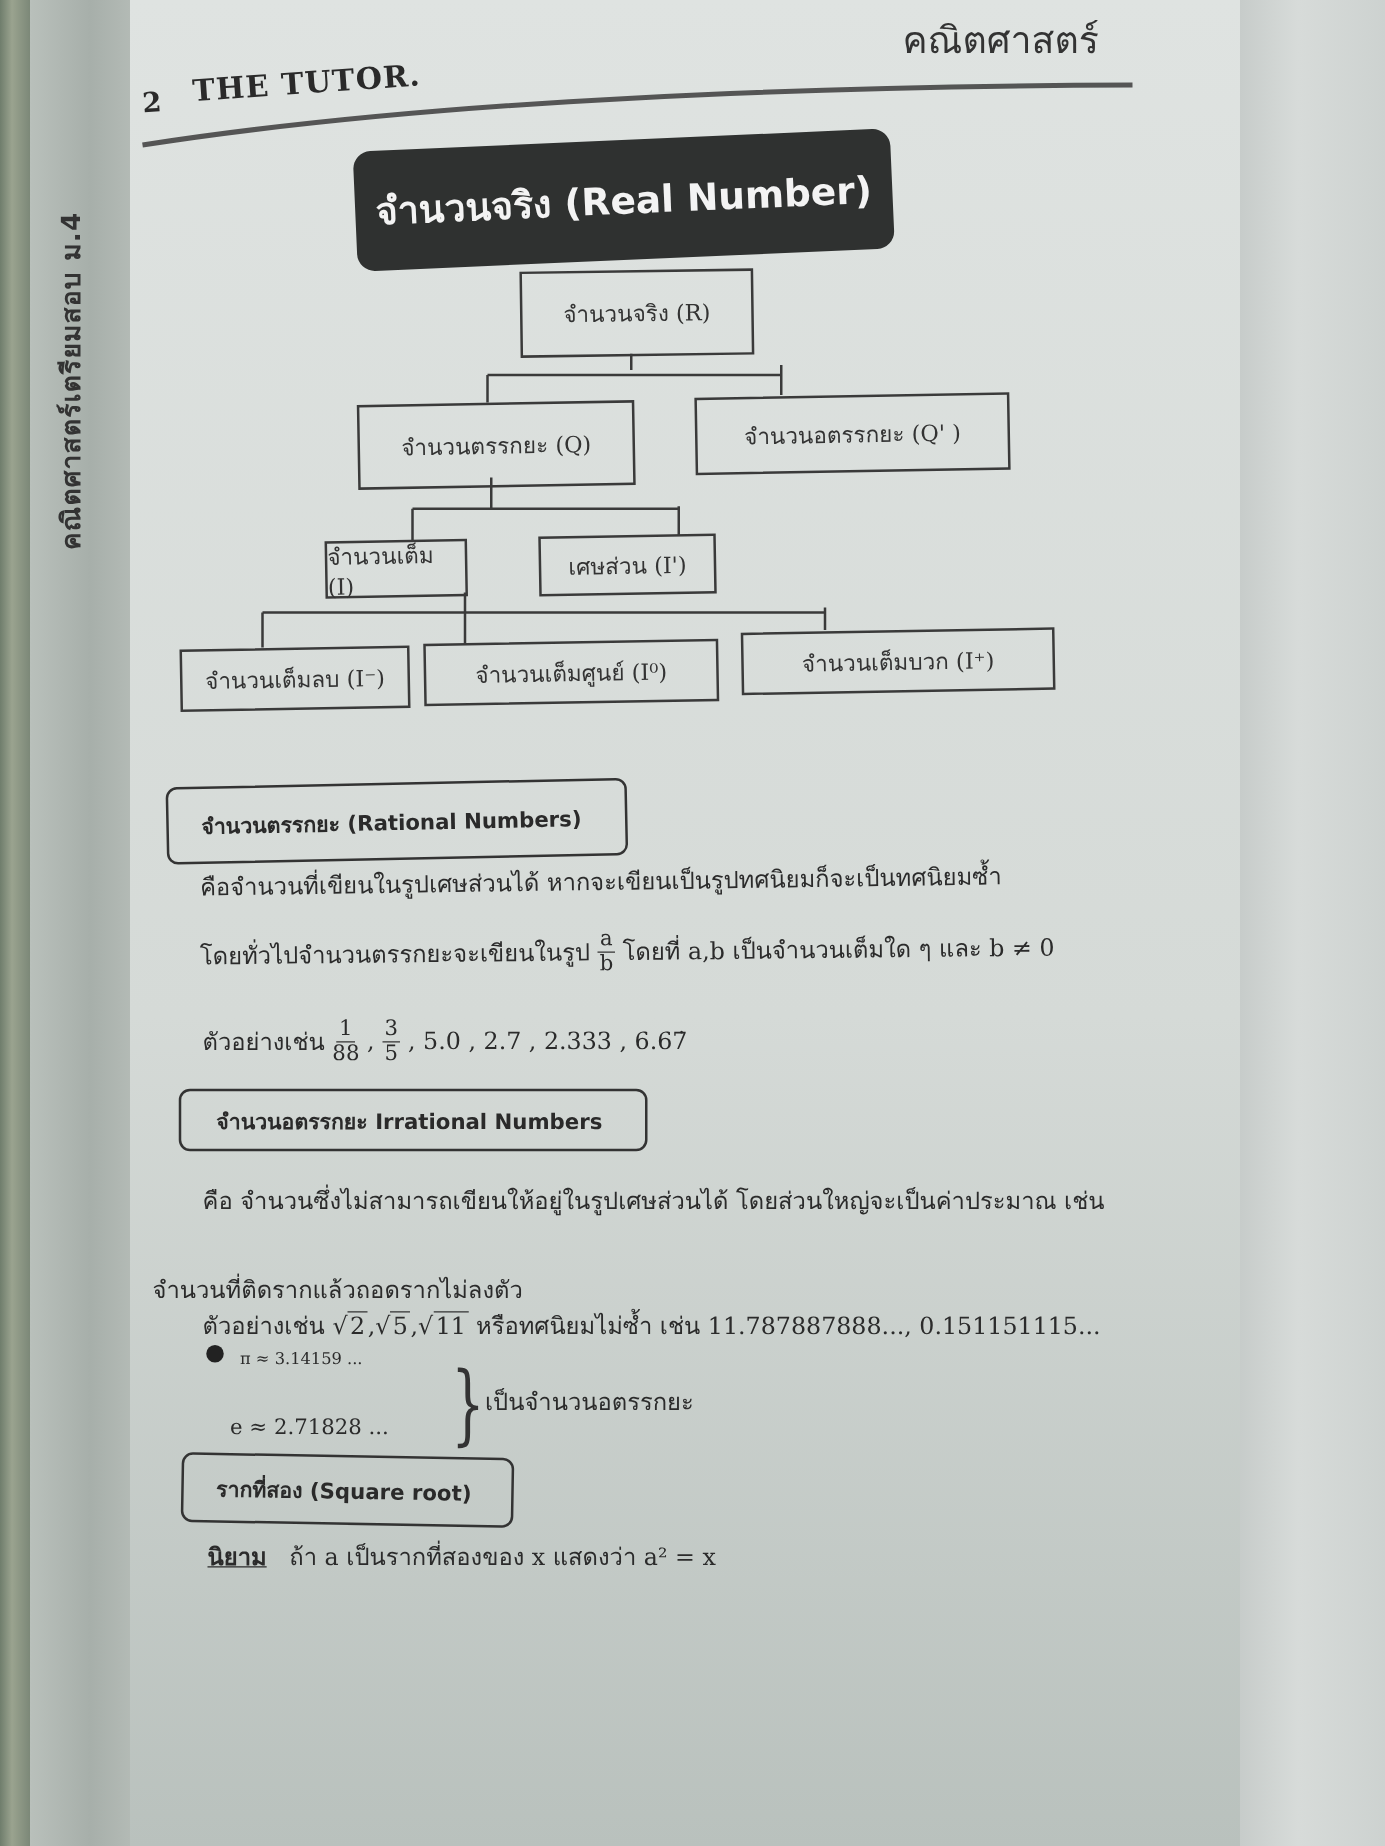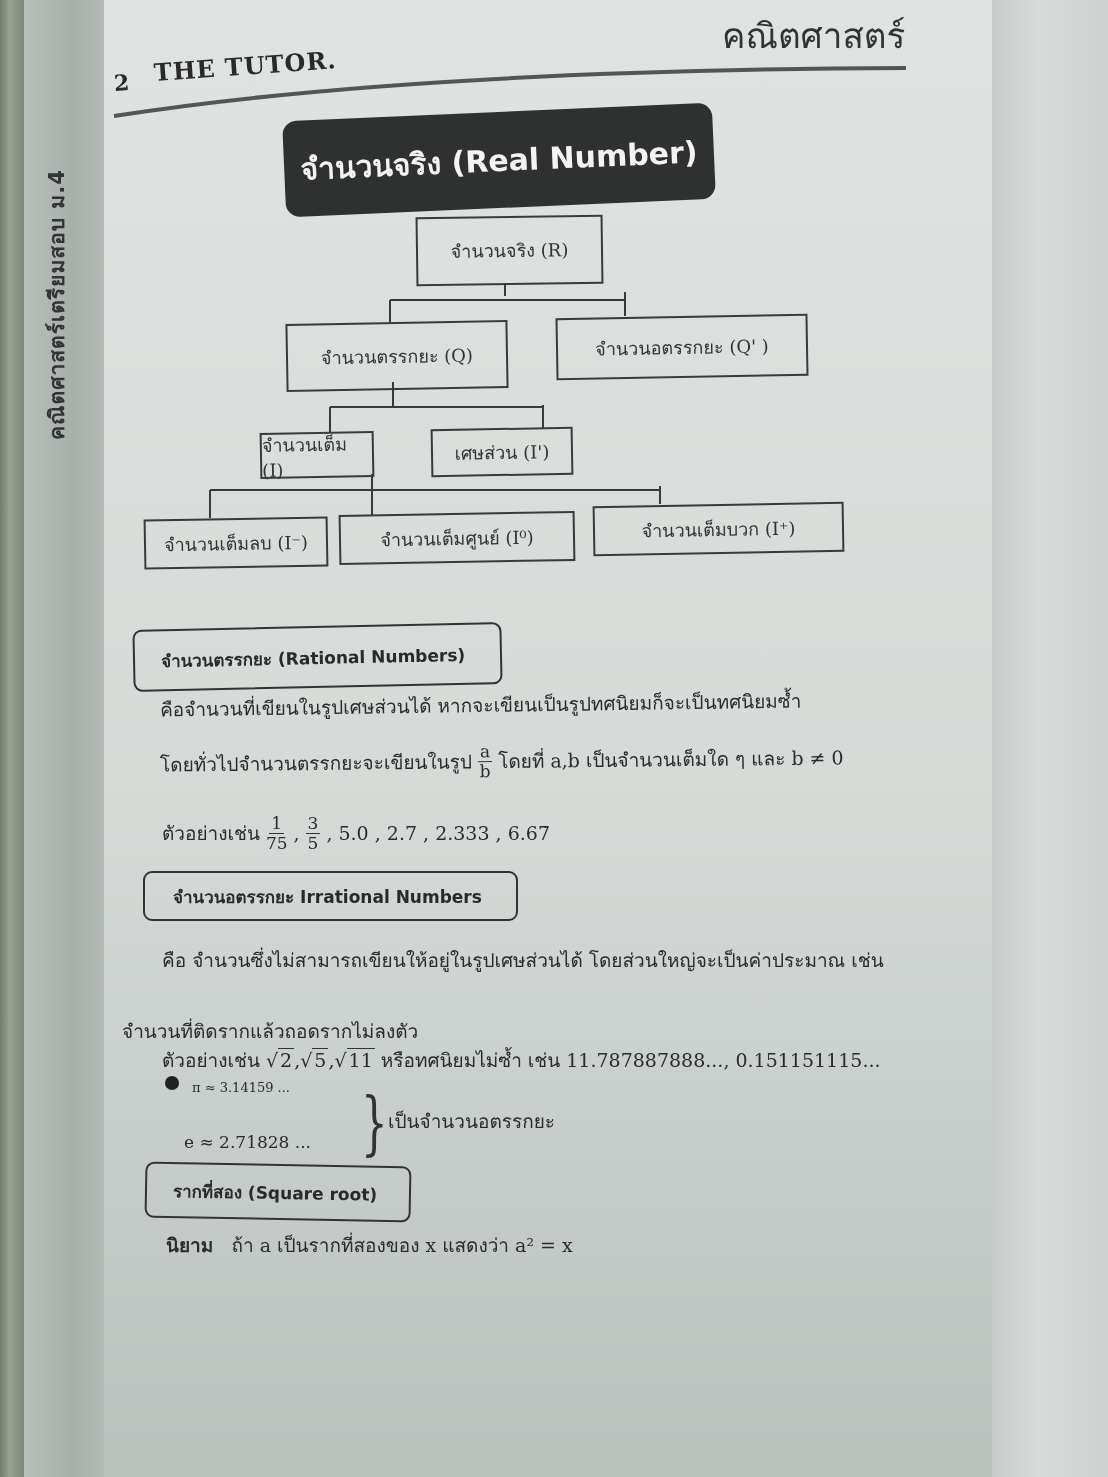--- a/index.html
+++ b/index.html
@@ -2,37 +2,37 @@
 <html><head>
 <meta charset="utf-8">
 <style>
   html,body{margin:0;padding:0;}
   body{width:1108px;height:1477px;overflow:hidden;position:relative;background:#8d9a94;font-family:"DejaVu Serif",serif;color:#2a2a2a;}
   .edge-left{position:absolute;left:0;top:0;width:24px;height:1477px;background:linear-gradient(90deg,#6f7d6c,#9aa38f 40%,#7c8878);}
   .spine{position:absolute;left:24px;top:0;width:80px;height:1477px;background:linear-gradient(90deg,#b9c0bb,#a7afaa 60%,#b3bab5);}
   .page{position:absolute;left:104px;top:0;width:888px;height:1477px;background:linear-gradient(180deg,#dfe3e1 0%,#d5dad7 55%,#b9c1bd 100%);}
   .edge-right{position:absolute;left:992px;top:0;width:116px;height:1477px;background:linear-gradient(90deg,#c7ccca,#d7dbd9 40%,#cdd2d0);}
   .spine-text{position:absolute;left:40px;top:150px;width:40px;height:310px;writing-mode:vertical-rl;transform:rotate(180deg);font-family:"DejaVu Sans",sans-serif;font-weight:bold;font-size:21px;color:#333;text-align:center;letter-spacing:1px;}
-  .header-subject{position:absolute;left:722px;top:8px;font-size:35px;color:#333;font-family:"DejaVu Sans",sans-serif;}
+  .header-subject{position:absolute;left:722px;top:8px;font-size:30px;color:#333;font-family:"DejaVu Sans",sans-serif;}
   .header-pg{position:absolute;left:114px;top:70px;font-size:22px;font-weight:bold;transform:rotate(-4deg);transform-origin:left;}
   .header-book{position:absolute;left:154px;top:58px;font-size:24px;font-weight:bold;letter-spacing:1px;transform:rotate(-4deg);transform-origin:left;}
   svg.rule{position:absolute;left:110px;top:50px;}
   .title-banner{position:absolute;left:284px;top:112px;width:430px;height:96px;background:#2f3130;border-radius:14px;transform:rotate(-2.5deg);display:flex;align-items:center;justify-content:center;}
   .title-banner span{color:#f3f3f3;font-family:"DejaVu Sans",sans-serif;font-weight:bold;font-size:30px;}
   .node{position:absolute;border:2px solid #3a3a3a;display:flex;align-items:center;justify-content:center;font-size:18px;color:#333;box-sizing:border-box;background:transparent;}
   svg.tree{position:absolute;left:0;top:0;}
   .sec-box{position:absolute;border:2px solid #333;border-radius:9px;display:flex;align-items:center;padding-left:26px;box-sizing:border-box;font-family:"DejaVu Sans",sans-serif;font-weight:bold;font-size:17px;color:#2a2a2a;}
   .txt{position:absolute;font-size:19px;color:#2b2b2b;white-space:nowrap;}
   .frac{display:inline-flex;flex-direction:column;align-items:center;vertical-align:middle;margin:0 6px;font-size:17px;line-height:1.1;}
   .frac .num{border-bottom:1.5px solid #333;padding:0 2px;}
   .sqrt{display:inline-block;}
   .sqrt .rad{border-top:1.5px solid #333;padding:0 2px;}
   .brace{position:absolute;left:352px;top:1088px;font-size:70px;line-height:70px;font-family:"DejaVu Serif",serif;color:#333;transform:scaleX(0.6);}
   .bullet{position:absolute;left:165px;top:1076px;width:14px;height:14px;background:#222;border-radius:50%;}
-  .underline{font-weight:bold;}
+  .underline{text-decoration:underline;font-weight:bold;}
 </style>
 </head>
 <body>
 
 <div class="edge-left"></div>
 <div class="spine"></div>
 <div class="page"></div>
 <div class="edge-right"></div>
 
 <div class="spine-text">คณิตศาสตร์เตรียมสอบ ม.4</div>
@@ -90,21 +90,21 @@
   <span class="frac">
       <span class="num">a</span>
       <span>b</span>
     </span>
   <span>โดยที่ a,b เป็นจำนวนเต็มใด ๆ และ b ≠ 0</span>
 </div>
 <div class="txt" style="left:162px;top:814px;display:flex;align-items:center;">
   <span>ตัวอย่างเช่น</span>
   <span class="frac">
       <span class="num">1</span>
-      <span>75</span>
+      <span>88</span>
     </span>,
   <span class="frac">
       <span class="num">3</span>
       <span>5</span>
     </span>
   <span>, 5.0 , 2.7 , 2.333 , 6.67̇</span>
 </div>
 
 <div class="sec-box" style="left:143px;top:871px;width:375px;height:50px;padding-left:28px;">
   <span>จำนวนอตรรกยะ  Irrational Numbers</span>

